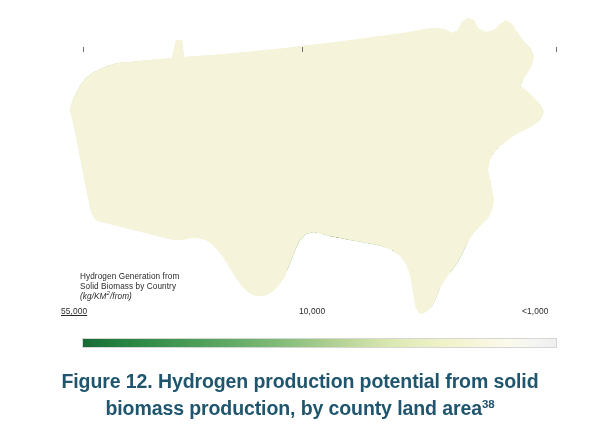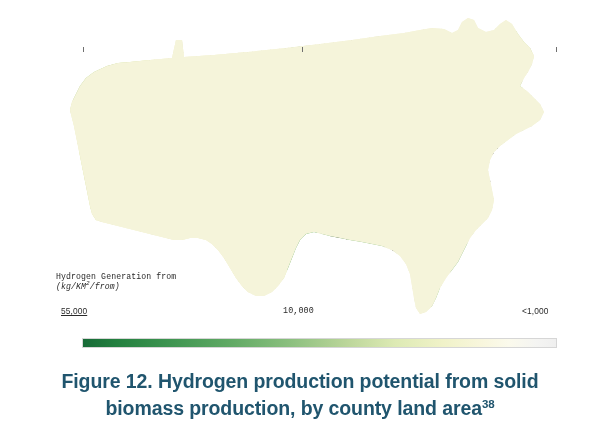--- a/index.html
+++ b/index.html
@@ -36,28 +36,27 @@
   
   #legend {
     position: absolute;
     left: 0;
     top: 272px;
     width: 600px;
     height: 80px;
   }
   #legend-title {
     position: absolute;
-    left: 56px;
+    left: 80px;
     top: 0px;
     width: 210px;
     font-size: 8.2px;
     line-height: 10.2px;
     color: #2a2a2a;
     letter-spacing: 0.1px;
-    font-family: Liberation Mono, monospace;
   }
   #legend-title .units {
     font-style: italic;
   }
   #legend-title .units sup {
     font-size: 6px;
     vertical-align: super;
     line-height: 0;
   }
   #legend-ticklabels {
@@ -68,21 +67,21 @@
     height: 13px;
   }
   .tick-label {
     position: absolute;
     font-size: 8.4px;
     color: #2a2a2a;
     white-space: nowrap;
     letter-spacing: 0.1px;
   }
   #tick-label-high { left: 61px; top: 0; text-decoration: underline; }
-  #tick-label-mid  { left: 283px; top: 0; font-family: Liberation Mono, monospace; }
+  #tick-label-mid  { left: 299px; top: 0; }
   #tick-label-low  { left: 522px; top: 0; }
   .tick-mark {
     position: absolute;
     width: 1px;
     height: 5px;
     background: #6f6f6f;
     top: 47px;
   }
   #tick-mark-high { left: 83px; }
   #tick-mark-mid  { left: 302px; }
@@ -357,20 +356,21 @@
         <path d="M420,248 L440,240 L446,256"></path>
       </g>
 
       <use href="#usOutlinePath" fill="none" stroke="#111111" stroke-width="1.5" stroke-linejoin="round"></use>
     </svg>
   </div>
 
   <div id="legend">
     <div id="legend-title">
       <div>Hydrogen Generation from</div>
+      <div>Solid Biomass by Country</div>
       <div class="units"><span>(kg/KM</span><sup>2</sup><span>/from)</span></div>
     </div>
 
     <div id="legend-ticklabels">
       <span class="tick-label" id="tick-label-high">55,000</span>
       <span class="tick-label" id="tick-label-mid">10,000</span>
       <span class="tick-label" id="tick-label-low">&lt;1,000</span>
     </div>
   </div>
 

